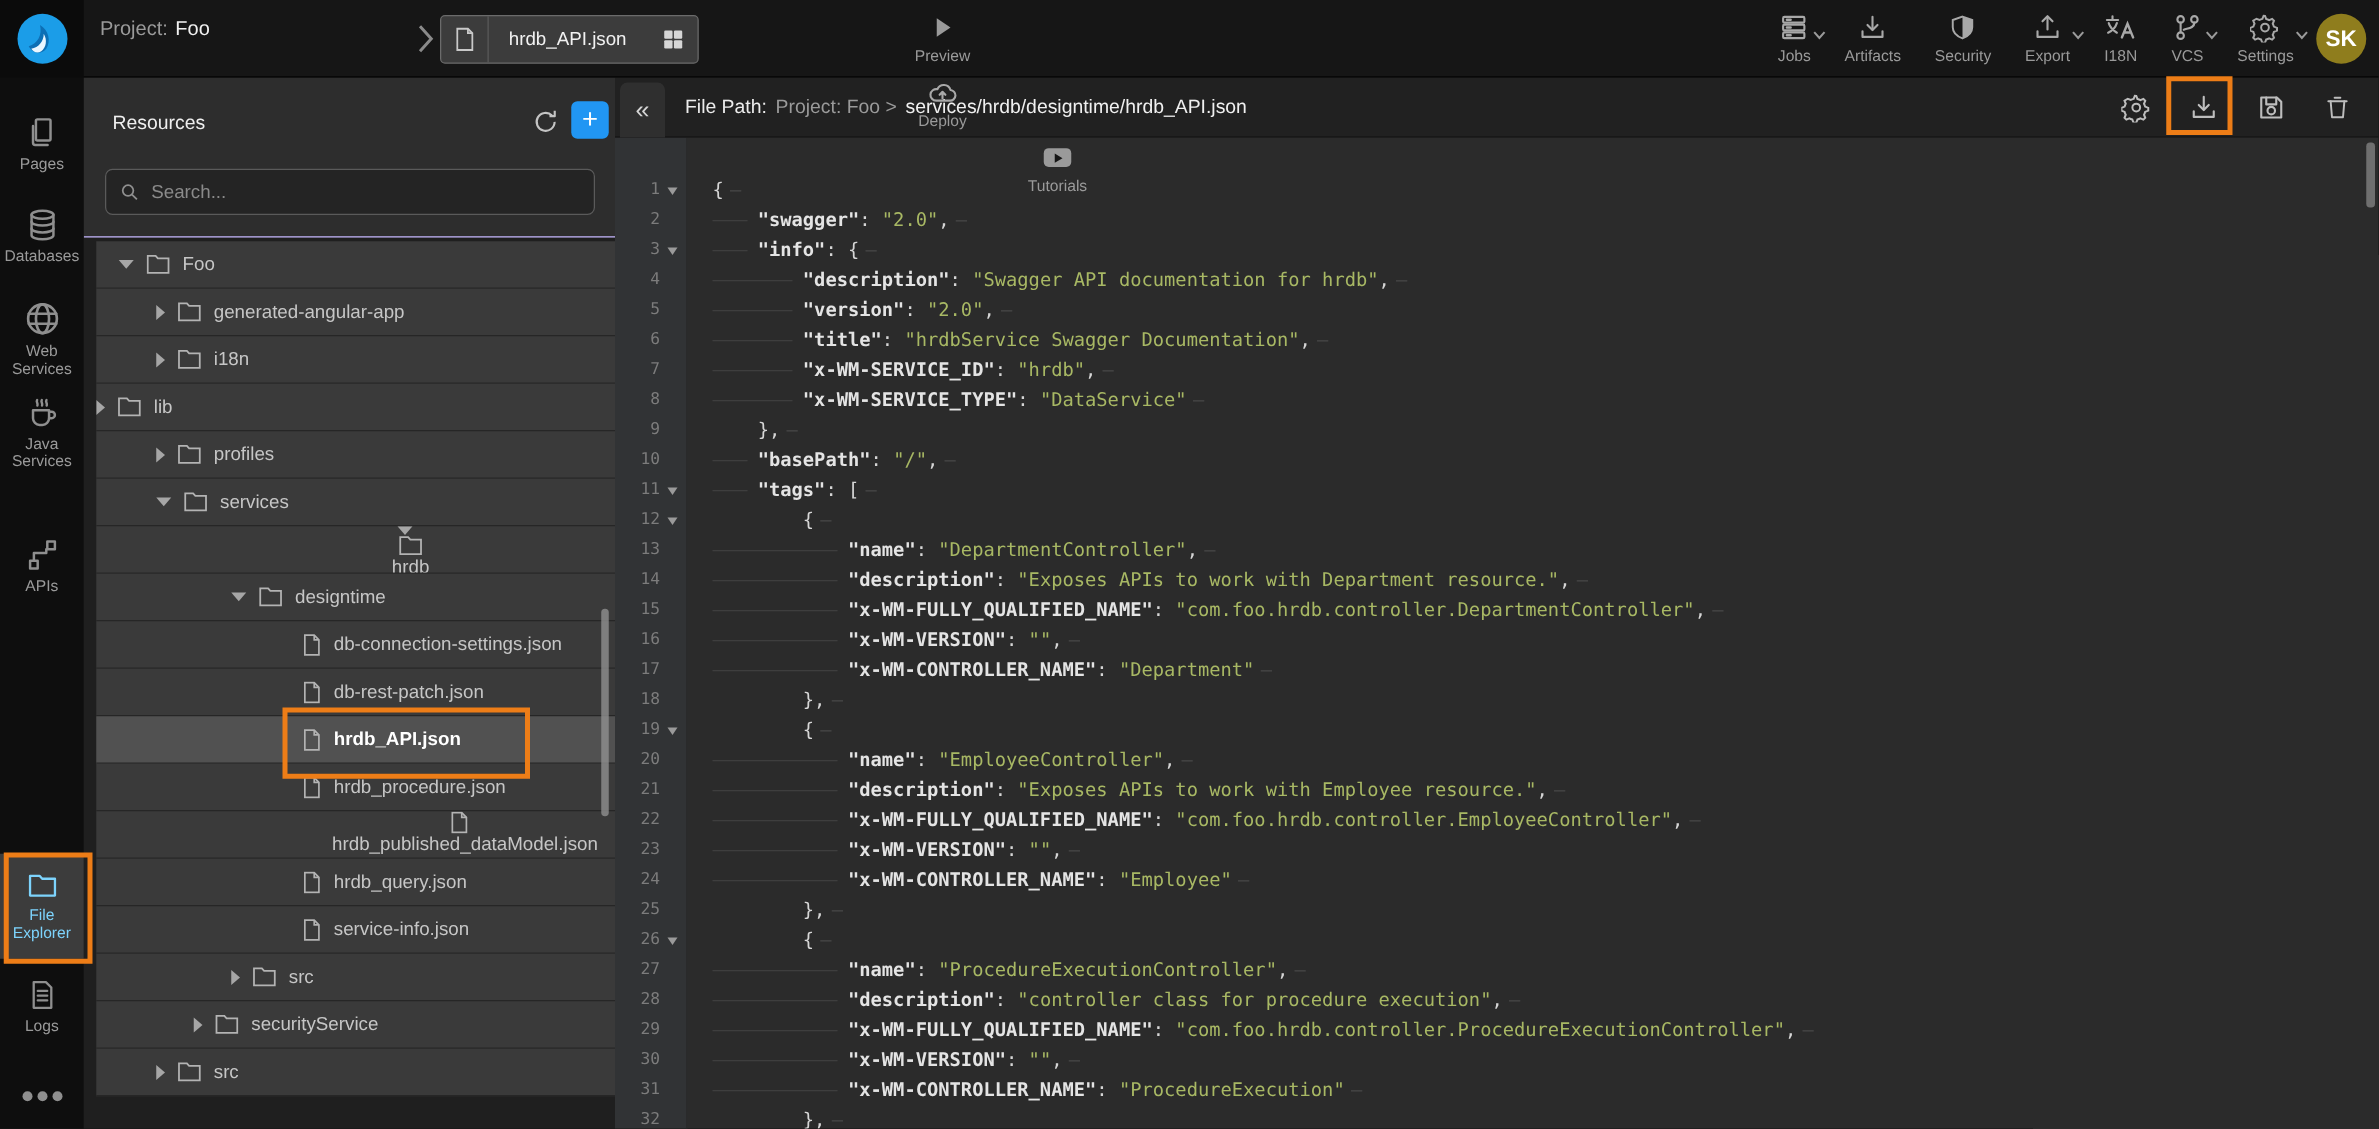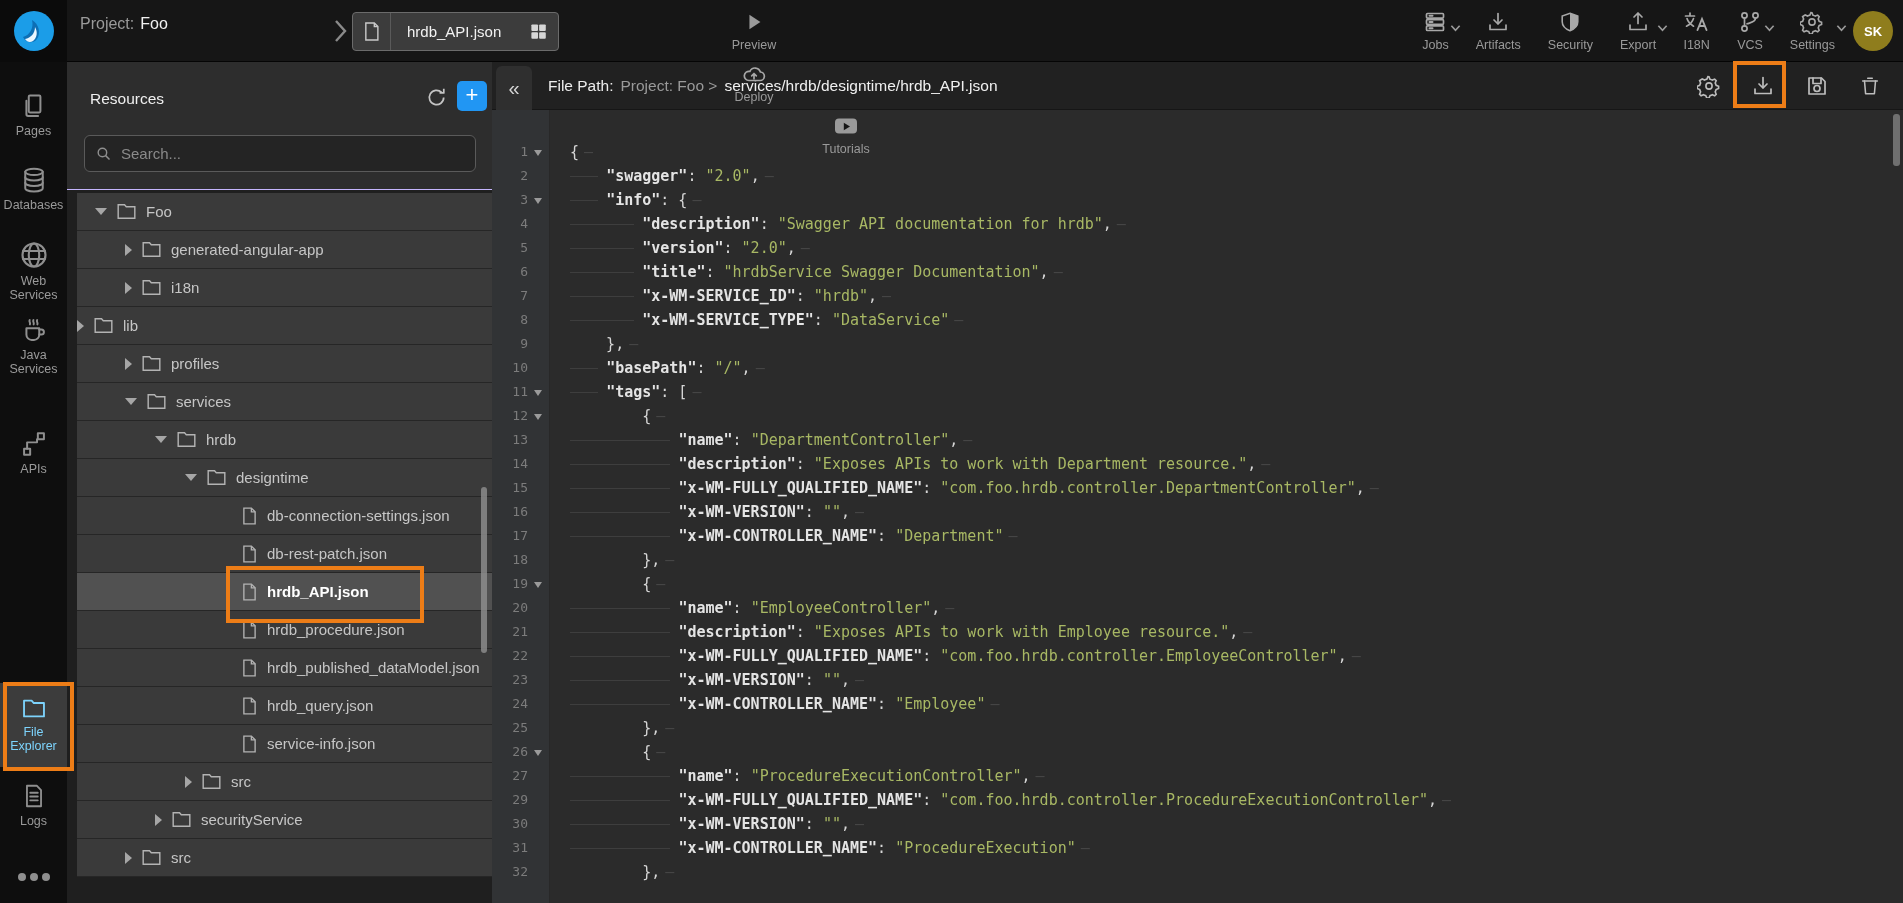--- a/index.html
+++ b/index.html
@@ -20,21 +20,21 @@
   #file-tab .tab-grid { margin-right:10px; color:#d6d6d6; display:flex; }
   .tb-group { position:absolute; top:8px; display:flex; align-items:flex-start; }
   .tb-item { display:flex; flex-direction:column; align-items:center; color:#9a9a9a; cursor:pointer; position:relative; }
   .tb-item .tbi-icon { height:28px; display:flex; align-items:center; justify-content:center; color:#a8a8a8; }
   .tb-item .tbi-label { font-size:12.5px; margin-top:2px; white-space:nowrap; color:#9a9a9a; }
   .tb-item .tbi-caret { position:absolute; right:-12px; top:16px; color:#9a9a9a; }
   #primary-actions { left:726px; gap:8px;flex-direction:column; }
   #primary-actions .tb-item { width:56px; }
   #primary-actions .tb-item.gap-before { margin-left:92px; }
   #utility-actions { right:68px; gap:27px; }
-  #avatar { position:absolute; right:10px; top:11px; width:40px; height:40px; border-radius:50%; background:#8f7d1d; color:#fff; font-size:13px; font-weight:bold; display:flex; align-items:center; justify-content:center; }
+  #avatar { position:absolute; right:10px; top:11px; width:40px; height:40px; border-radius:50%; background:#8f7d1d; color:#fff; font-size:18px; font-weight:bold; display:flex; align-items:center; justify-content:center; }
 
   
   #left-rail { position:absolute; left:0; top:62px; width:67px; height:841px; background:#0e0e0e; z-index:4; }
   .rail-item { position:absolute; left:0; width:67px; display:flex; flex-direction:column; align-items:center; color:#8f8f8f; cursor:pointer; padding-top:4px; }
   .rail-item .ri-icon { color:#8f8f8f; }
   .rail-item .ri-label { font-size:12.5px; line-height:14px; text-align:center; margin-top:4px; max-width:62px; color:#9a9a9a; }
   .rail-item.active { background:#3c3c3c; padding:12px 0 14px; }
   .rail-item.active .ri-icon, .rail-item.active .ri-label { color:#7dd3fc; }
 
   
@@ -397,21 +397,21 @@
       </div>
       <div class="tree-row" style="padding-left: 48px;">
         <span class="t-arrow arr-down"></span>
         <span class="t-icon">
           <svg width="19" height="17" viewBox="0 0 24 21" fill="none" stroke="currentColor" stroke-width="1.8">
             <path d="M1.5 19V2h8l2.2 2.5H22.5V19z"></path>
           </svg>
         </span>
         <span class="t-label">services</span>
       </div>
-      <div class="tree-row" style="padding-left: 78px;">
+      <div class="tree-row" style="padding-left: 78px; flex-direction: column;">
         <span class="t-arrow arr-down"></span>
         <span class="t-icon">
           <svg width="19" height="17" viewBox="0 0 24 21" fill="none" stroke="currentColor" stroke-width="1.8">
             <path d="M1.5 19V2h8l2.2 2.5H22.5V19z"></path>
           </svg>
         </span>
         <span class="t-label">hrdb</span>
       </div>
       <div class="tree-row" style="padding-left: 108px;">
         <span class="t-arrow arr-down"></span>
@@ -451,21 +451,21 @@
       </div>
       <div class="tree-row" style="padding-left: 165px;">
         <span class="t-icon" style="margin-left:0">
           <svg width="15" height="18" viewBox="0 0 20 24" fill="none" stroke="currentColor" stroke-width="1.8">
             <path d="M2.5 1.5h10l5 5v16h-15z"></path>
             <path d="M12.5 1.5v5h5"></path>
           </svg>
         </span>
         <span class="t-label">hrdb_procedure.json</span>
       </div>
-      <div class="tree-row" style="padding-left: 165px;">
+      <div class="tree-row" style="padding-left: 165px; flex-direction: column;">
         <span class="t-icon" style="margin-left:0">
           <svg width="15" height="18" viewBox="0 0 20 24" fill="none" stroke="currentColor" stroke-width="1.8">
             <path d="M2.5 1.5h10l5 5v16h-15z"></path>
             <path d="M12.5 1.5v5h5"></path>
           </svg>
         </span>
         <span class="t-label">hrdb_published_dataModel.json</span>
       </div>
       <div class="tree-row" style="padding-left: 165px;">
         <span class="t-icon" style="margin-left:0">
@@ -583,20 +583,21 @@
         <div class="cl"><span class="num">18</span><span class="code"><span class="p">        },</span><span class="eol">–</span></span></div>
         <div class="cl"><span class="num">19</span><span class="fold"></span><span class="code"><span class="p">        {</span><span class="eol">–</span></span></div>
         <div class="cl"><span class="num">20</span><span class="code"><span class="p ws">            </span><span class="k">"name"</span><span class="p">: </span><span class="v">"EmployeeController"</span><span class="p">,</span><span class="eol">–</span></span></div>
         <div class="cl"><span class="num">21</span><span class="code"><span class="p ws">            </span><span class="k">"description"</span><span class="p">: </span><span class="v">"Exposes APIs to work with Employee resource."</span><span class="p">,</span><span class="eol">–</span></span></div>
         <div class="cl"><span class="num">22</span><span class="code"><span class="p ws">            </span><span class="k">"x-WM-FULLY_QUALIFIED_NAME"</span><span class="p">: </span><span class="v">"com.foo.hrdb.controller.EmployeeController"</span><span class="p">,</span><span class="eol">–</span></span></div>
         <div class="cl"><span class="num">23</span><span class="code"><span class="p ws">            </span><span class="k">"x-WM-VERSION"</span><span class="p">: </span><span class="v">""</span><span class="p">,</span><span class="eol">–</span></span></div>
         <div class="cl"><span class="num">24</span><span class="code"><span class="p ws">            </span><span class="k">"x-WM-CONTROLLER_NAME"</span><span class="p">: </span><span class="v">"Employee"</span><span class="eol">–</span></span></div>
         <div class="cl"><span class="num">25</span><span class="code"><span class="p">        },</span><span class="eol">–</span></span></div>
         <div class="cl"><span class="num">26</span><span class="fold"></span><span class="code"><span class="p">        {</span><span class="eol">–</span></span></div>
         <div class="cl"><span class="num">27</span><span class="code"><span class="p ws">            </span><span class="k">"name"</span><span class="p">: </span><span class="v">"ProcedureExecutionController"</span><span class="p">,</span><span class="eol">–</span></span></div>
+        <div class="cl"><span class="num">28</span><span class="code"><span class="p ws">            </span><span class="k">"description"</span><span class="p">: </span><span class="v">"controller class for procedure execution"</span><span class="p">,</span><span class="eol">–</span></span></div>
         <div class="cl"><span class="num">29</span><span class="code"><span class="p ws">            </span><span class="k">"x-WM-FULLY_QUALIFIED_NAME"</span><span class="p">: </span><span class="v">"com.foo.hrdb.controller.ProcedureExecutionController"</span><span class="p">,</span><span class="eol">–</span></span></div>
         <div class="cl"><span class="num">30</span><span class="code"><span class="p ws">            </span><span class="k">"x-WM-VERSION"</span><span class="p">: </span><span class="v">""</span><span class="p">,</span><span class="eol">–</span></span></div>
         <div class="cl"><span class="num">31</span><span class="code"><span class="p ws">            </span><span class="k">"x-WM-CONTROLLER_NAME"</span><span class="p">: </span><span class="v">"ProcedureExecution"</span><span class="eol">–</span></span></div>
         <div class="cl"><span class="num">32</span><span class="code"><span class="p">        },</span><span class="eol">–</span></span></div>
       </div>
     <div id="editor-scroll-thumb"></div>
   </div>
 
   <div class="annotation" id="ann-file-explorer"></div>
   <div class="annotation" id="ann-tree-file"></div>

